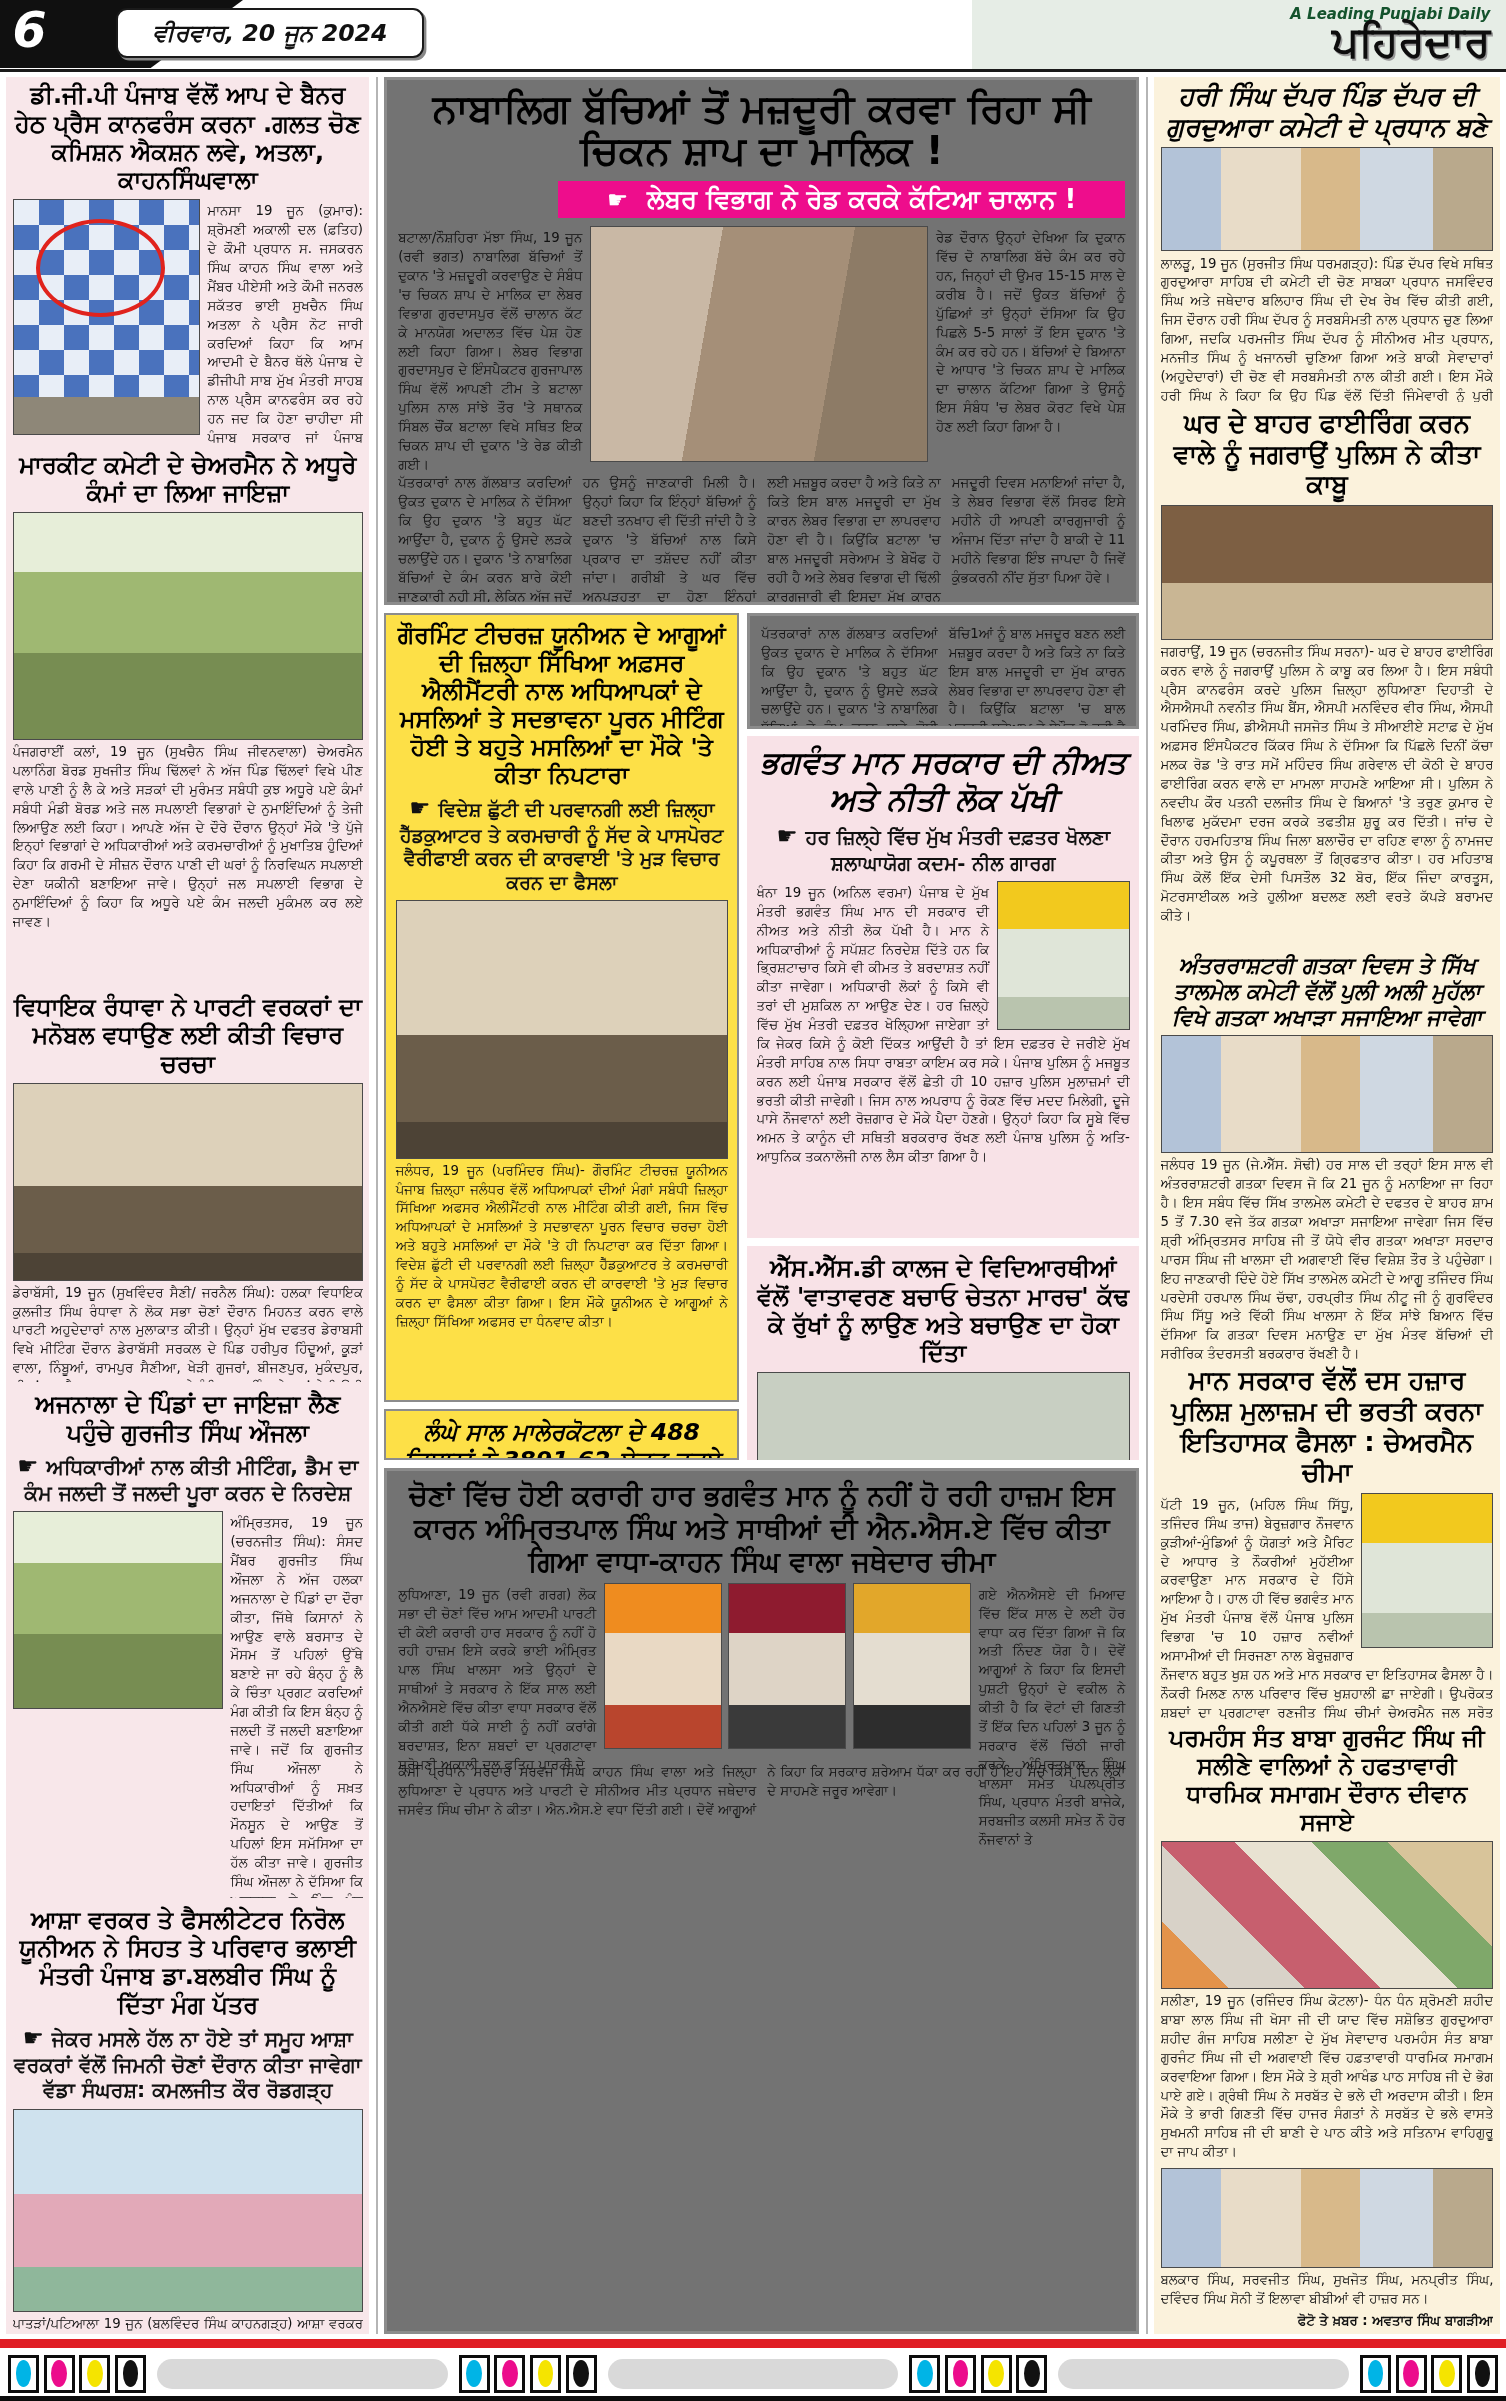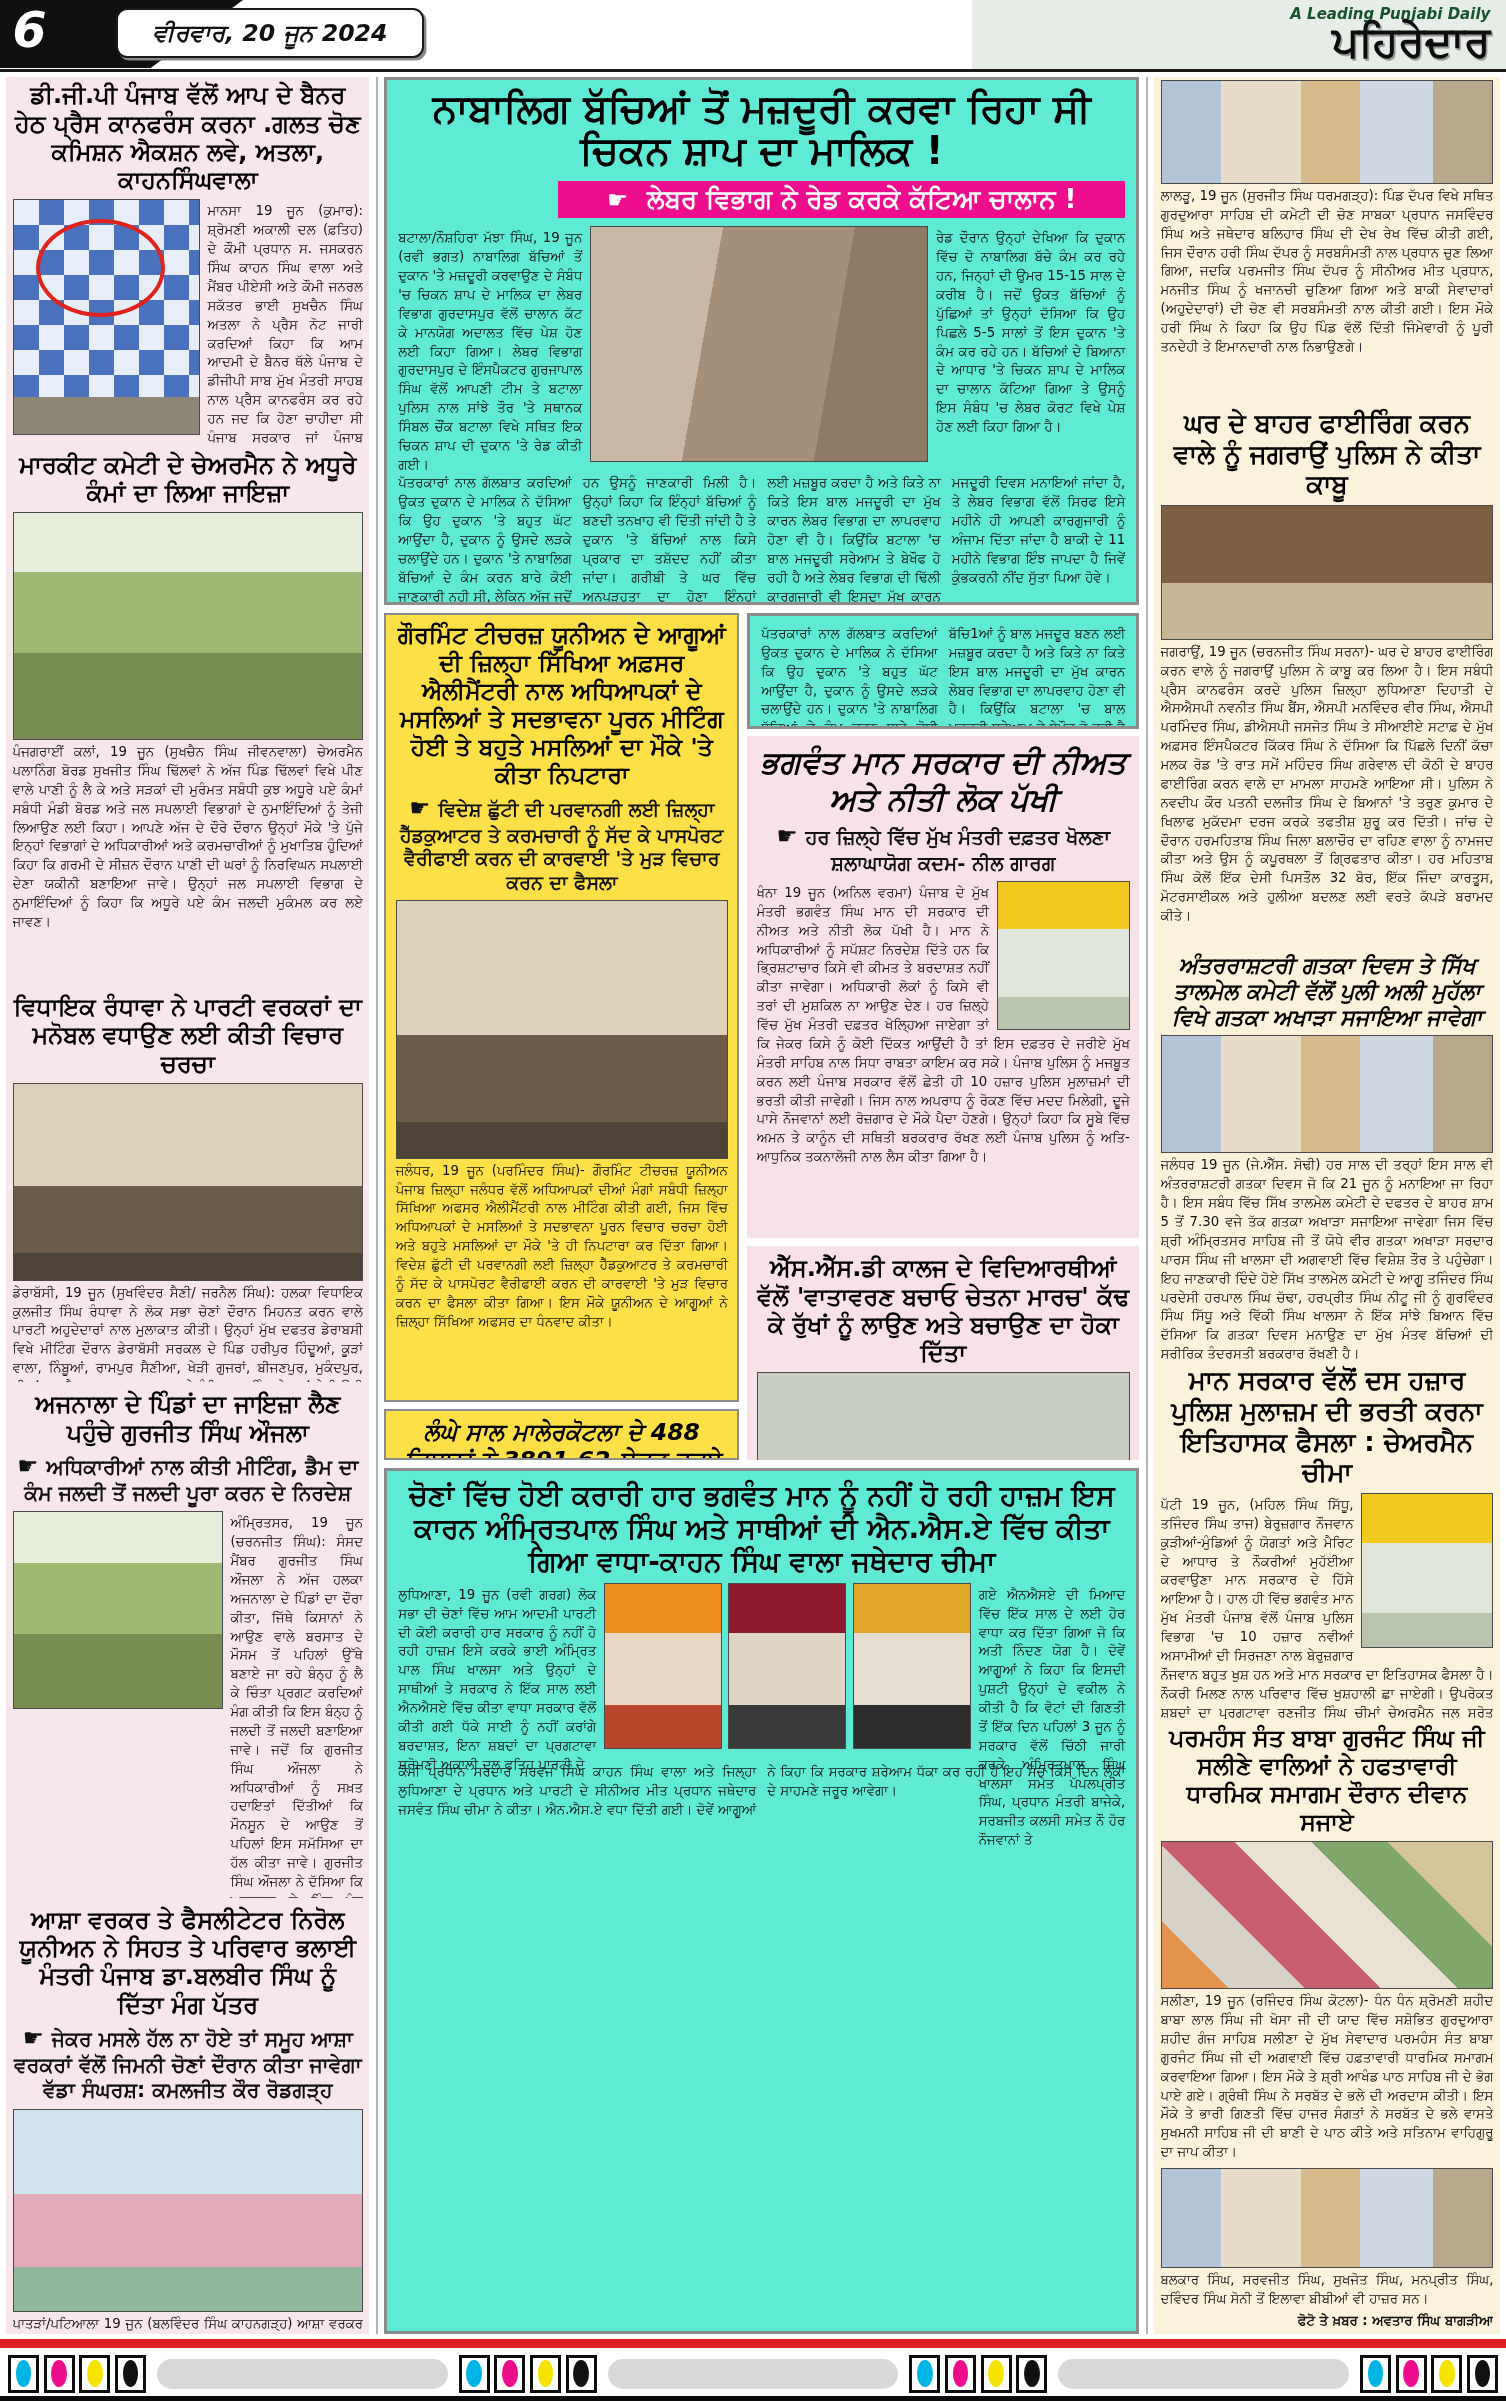--- a/index.html
+++ b/index.html
@@ -59,21 +59,21 @@
   .ph-police{background:linear-gradient(#7d5f43 0 58%, #c9b694 58%);}
   .ph-crowd{background:linear-gradient(45deg,#e3934b 0 14%,#d8d2c8 14% 30%,#c75f6e 30% 46%,#e8e2d2 46% 62%,#7fa86a 62% 78%,#d8c49a 78%);}
   .ph-march{background:linear-gradient(#c8cfc2 0 40%, #a8a8a2 40% 78%, #8c8c86 78%);}
   .ph-portrait{width:118px;height:166px;}
   .pt-orange{background:linear-gradient(#ef8c1f 0 30%, #e9d9c4 30% 74%, #b9452d 74%);}
   .pt-maroon{background:linear-gradient(#8e1b2f 0 30%, #ded4c6 30% 74%, #3a3a3a 74%);}
   .pt-gold{background:linear-gradient(#e2a72a 0 30%, #e4ddd0 30% 74%, #2d2d2d 74%);}
   .pt-cheema{background:linear-gradient(#f2c91e 0 32%, #dfe5d8 32% 78%, #b9c4ae 78%);float:right;margin:0 0 4.7px 7.9px;}
 
   
-  .boxw{background:#5eead4;border:3.1px solid #8c8c8c;padding:6.3px 11px;}
+  .boxw{background:#737373;border:3.1px solid #8c8c8c;padding:6.3px 11px;}
   .boxcream{background:#fde047;border:2.4px solid #8c8c8c;padding:6.3px 9.4px;}
   .boxpink{background:#f8e2e7;padding:6.3px 9.4px;justify-content:space-between;}
   .banner{background:#ee0d8c;color:#fff;display:flex;align-items:center;justify-content:center;
     gap:11px;font-size:26px;font-weight:900;padding:3.1px 14px;margin:3.1px 0 7.9px auto;width:78%;}
   .midrow{display:flex;gap:7.9px;flex:1;min-height:0;}
   .subcol{display:flex;flex-direction:column;gap:7.9px;min-width:0;}
 
   
   .ftr{position:absolute;left:0;bottom:0;width:100%;height:62px;background:#fff;}
   .redline{height:9.4px;background:#e01e25;}
@@ -229,20 +229,21 @@
         <p class="body cols2 flex1">ਕੌਮੀ ਪ੍ਰਧਾਨ ਸਰਦਾਰ ਸਰਵਜ ਸਿੰਘ ਕਾਹਨ ਸਿੰਘ ਵਾਲਾ ਅਤੇ ਜਿਲ੍ਹਾ ਲੁਧਿਆਣਾ ਦੇ ਪ੍ਰਧਾਨ ਅਤੇ ਪਾਰਟੀ ਦੇ ਸੀਨੀਅਰ ਮੀਤ ਪ੍ਰਧਾਨ ਜਥੇਦਾਰ ਜਸਵੰਤ ਸਿੰਘ ਚੀਮਾ ਨੇ ਕੀਤਾ। ਐਨ.ਐਸ.ਏ ਵਧਾ ਦਿੱਤੀ ਗਈ। ਦੋਵੇਂ ਆਗੂਆਂ ਨੇ ਕਿਹਾ ਕਿ ਸਰਕਾਰ ਸ਼ਰੇਆਮ ਧੱਕਾ ਕਰ ਰਹੀ ਹੈ ਇਹ ਸੱਚ ਕਿਸੇ ਦਿਨ ਲੋਕਾਂ ਦੇ ਸਾਹਮਣੇ ਜਰੂਰ ਆਵੇਗਾ।</p>
       </section>
 
     </main>
 
     <div class="vline"></div>
 
     <aside class="col-right">
 
       <article class="art" style="height:322px">
+        <h2 class="hl hl-r" style="font-style:italic">ਹਰੀ ਸਿੰਘ ਦੱਪਰ ਪਿੰਡ ਦੱਪਰ ਦੀ ਗੁਰਦੁਆਰਾ ਕਮੇਟੀ ਦੇ ਪ੍ਰਧਾਨ ਬਣੇ</h2>
         <div class="ph ph-groupwarm ph-full" style="height:104px"></div>
         <p class="body flex1">ਲਾਲੜੂ, 19 ਜੂਨ (ਸੁਰਜੀਤ ਸਿੰਘ ਧਰਮਗੜ੍ਹ): ਪਿੰਡ ਦੱਪਰ ਵਿਖੇ ਸਥਿਤ ਗੁਰਦੁਆਰਾ ਸਾਹਿਬ ਦੀ ਕਮੇਟੀ ਦੀ ਚੋਣ ਸਾਬਕਾ ਪ੍ਰਧਾਨ ਜਸਵਿੰਦਰ ਸਿੰਘ ਅਤੇ ਜਥੇਦਾਰ ਬਲਿਹਾਰ ਸਿੰਘ ਦੀ ਦੇਖ ਰੇਖ ਵਿੱਚ ਕੀਤੀ ਗਈ, ਜਿਸ ਦੌਰਾਨ ਹਰੀ ਸਿੰਘ ਦੱਪਰ ਨੂੰ ਸਰਬਸੰਮਤੀ ਨਾਲ ਪ੍ਰਧਾਨ ਚੁਣ ਲਿਆ ਗਿਆ, ਜਦਕਿ ਪਰਮਜੀਤ ਸਿੰਘ ਦੱਪਰ ਨੂੰ ਸੀਨੀਅਰ ਮੀਤ ਪ੍ਰਧਾਨ, ਮਨਜੀਤ ਸਿੰਘ ਨੂੰ ਖਜਾਨਚੀ ਚੁਣਿਆ ਗਿਆ ਅਤੇ ਬਾਕੀ ਸੇਵਾਦਾਰਾਂ (ਅਹੁਦੇਦਾਰਾਂ) ਦੀ ਚੋਣ ਵੀ ਸਰਬਸੰਮਤੀ ਨਾਲ ਕੀਤੀ ਗਈ। ਇਸ ਮੌਕੇ ਹਰੀ ਸਿੰਘ ਨੇ ਕਿਹਾ ਕਿ ਉਹ ਪਿੰਡ ਵੱਲੋਂ ਦਿੱਤੀ ਜਿੰਮੇਵਾਰੀ ਨੂੰ ਪੂਰੀ ਤਨਦੇਹੀ ਤੇ ਇਮਾਨਦਾਰੀ ਨਾਲ ਨਿਭਾਉਣਗੇ।</p>
       </article>
 
       <article class="art" style="height:540px">
         <h2 class="hl hl-r">ਘਰ ਦੇ ਬਾਹਰ ਫਾਈਰਿੰਗ ਕਰਨ ਵਾਲੇ ਨੂੰ ਜਗਰਾਉਂ ਪੁਲਿਸ ਨੇ ਕੀਤਾ ਕਾਬੂ</h2>
         <div class="ph ph-police ph-full" style="height:135px"></div>
         <p class="body flex1">ਜਗਰਾਉਂ, 19 ਜੂਨ (ਚਰਨਜੀਤ ਸਿੰਘ ਸਰਨਾ)- ਘਰ ਦੇ ਬਾਹਰ ਫਾਈਰਿੰਗ ਕਰਨ ਵਾਲੇ ਨੂੰ ਜਗਰਾਉਂ ਪੁਲਿਸ ਨੇ ਕਾਬੂ ਕਰ ਲਿਆ ਹੈ। ਇਸ ਸਬੰਧੀ ਪ੍ਰੈਸ ਕਾਨਫਰੰਸ ਕਰਦੇ ਪੁਲਿਸ ਜ਼ਿਲ੍ਹਾ ਲੁਧਿਆਣਾ ਦਿਹਾਤੀ ਦੇ ਐਸਐਸਪੀ ਨਵਨੀਤ ਸਿੰਘ ਬੈਂਸ, ਐਸਪੀ ਮਨਵਿੰਦਰ ਵੀਰ ਸਿੰਘ, ਐਸਪੀ ਪਰਮਿੰਦਰ ਸਿੰਘ, ਡੀਐਸਪੀ ਜਸਜੋਤ ਸਿੰਘ ਤੇ ਸੀਆਈਏ ਸਟਾਫ਼ ਦੇ ਮੁੱਖ ਅਫ਼ਸਰ ਇੰਸਪੈਕਟਰ ਕਿੱਕਰ ਸਿੰਘ ਨੇ ਦੱਸਿਆ ਕਿ ਪਿੱਛਲੇ ਦਿਨੀਂ ਕੱਚਾ ਮਲਕ ਰੋਡ 'ਤੇ ਰਾਤ ਸਮੇਂ ਮਹਿੰਦਰ ਸਿੰਘ ਗਰੇਵਾਲ ਦੀ ਕੋਠੀ ਦੇ ਬਾਹਰ ਫਾਈਰਿੰਗ ਕਰਨ ਵਾਲੇ ਦਾ ਮਾਮਲਾ ਸਾਹਮਣੇ ਆਇਆ ਸੀ। ਪੁਲਿਸ ਨੇ ਨਵਦੀਪ ਕੌਰ ਪਤਨੀ ਦਲਜੀਤ ਸਿੰਘ ਦੇ ਬਿਆਨਾਂ 'ਤੇ ਤਰੁਣ ਕੁਮਾਰ ਦੇ ਖਿਲਾਫ ਮੁਕੱਦਮਾ ਦਰਜ ਕਰਕੇ ਤਫਤੀਸ਼ ਸ਼ੁਰੂ ਕਰ ਦਿੱਤੀ। ਜਾਂਚ ਦੇ ਦੌਰਾਨ ਹਰਮਹਿਤਾਬ ਸਿੰਘ ਜਿਲਾ ਬਲਾਚੌਰ ਦਾ ਰਹਿਣ ਵਾਲਾ ਨੂੰ ਨਾਮਜਦ ਕੀਤਾ ਅਤੇ ਉਸ ਨੂੰ ਕਪੂਰਥਲਾ ਤੋਂ ਗ੍ਰਿਫਤਾਰ ਕੀਤਾ। ਹਰ ਮਹਿਤਾਬ ਸਿੰਘ ਕੋਲੋਂ ਇੱਕ ਦੇਸੀ ਪਿਸਤੌਲ 32 ਬੋਰ, ਇੱਕ ਜਿੰਦਾ ਕਾਰਤੂਸ, ਮੋਟਰਸਾਈਕਲ ਅਤੇ ਹੁਲੀਆ ਬਦਲਣ ਲਈ ਵਰਤੇ ਕੱਪੜੇ ਬਰਾਮਦ ਕੀਤੇ।</p>
       </article>
 

